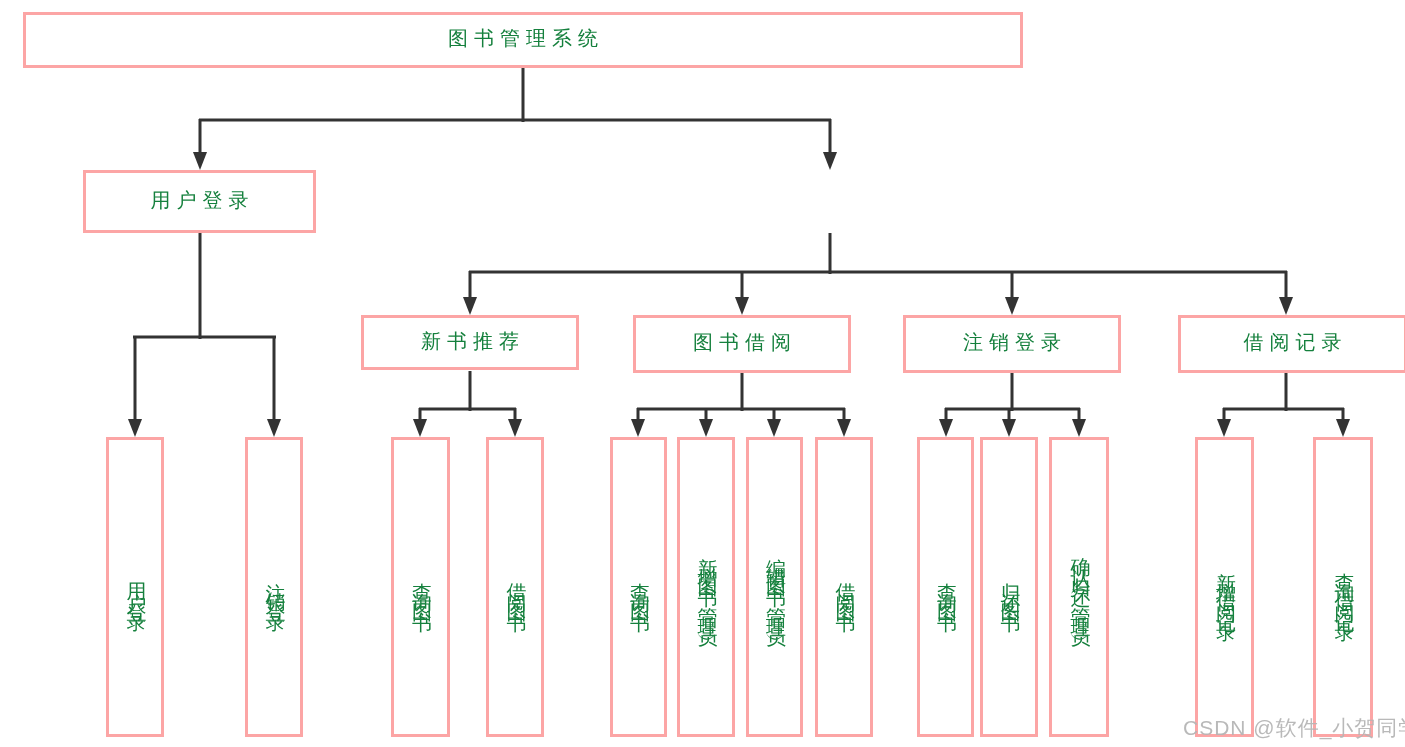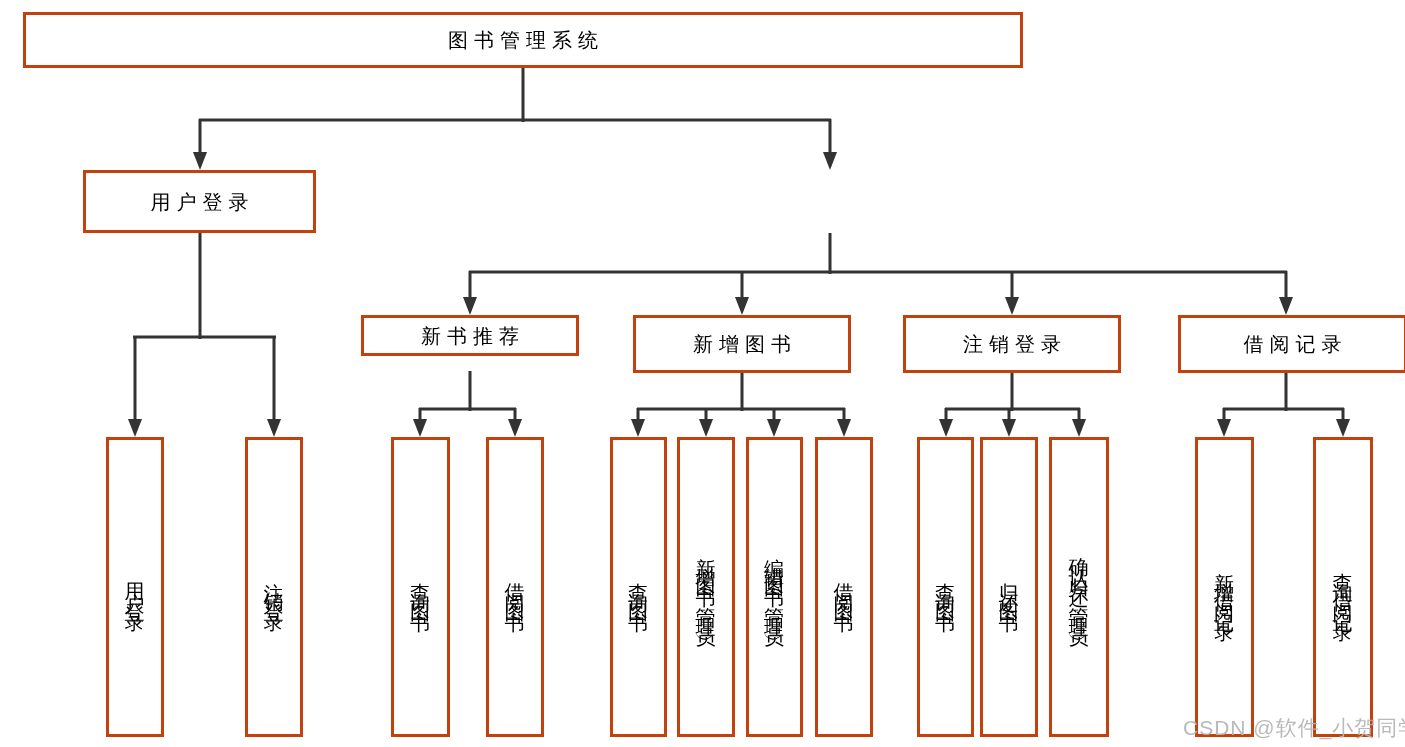--- a/index.html
+++ b/index.html
@@ -16,27 +16,28 @@
 
   #connectors {
     position: absolute;
     left: 0; top: 0;
     width: 1405px; height: 747px;
     z-index: 1;
   }
 
   .node {
     position: absolute;
-    border: 3px solid #c2410c;
+    border: 3px solid #fca5a5;
     background: #ffffff;
     display: flex;
     align-items: center;
     justify-content: center;
-    color: #000000;
+    color: #15803d;
     z-index: 2;
+    font-family: Liberation Mono, monospace;
   }
 
   .node .lbl {
     font-size: 20px;
     letter-spacing: 6px;
     text-indent: 6px;
     white-space: nowrap;
     line-height: 1;
   }
 
@@ -89,25 +90,25 @@
     </svg>
 
   <div class="node" style="left:23px; top:12px; width:1000px; height:56px;">
     <span class="lbl">图书管理系统</span>
   </div>
 
   <div class="node" style="left:83px; top:170px; width:233px; height:63px;">
     <span class="lbl">用户登录</span>
   </div>
 
-  <div class="node" style="left:361px; top:315px; width:218px; height:41px;">
+  <div class="node" style="left:361px; top:315px; width:218px; height:55px;">
     <span class="lbl">新书推荐</span>
   </div>
   <div class="node" style="left:633px; top:315px; width:218px; height:58px;">
-    <span class="lbl">新增图书</span>
+    <span class="lbl">图书借阅</span>
   </div>
   <div class="node" style="left:903px; top:315px; width:218px; height:58px;">
     <span class="lbl">注销登录</span>
   </div>
   <div class="node" style="left:1178px; top:315px; width:229px; height:58px;">
     <span class="lbl">借阅记录</span>
   </div>
 
   <div class="node leaf" style="left:106px; top:437px; width:58px; height:300px;">
     <span class="lbl">用户登录</span>

